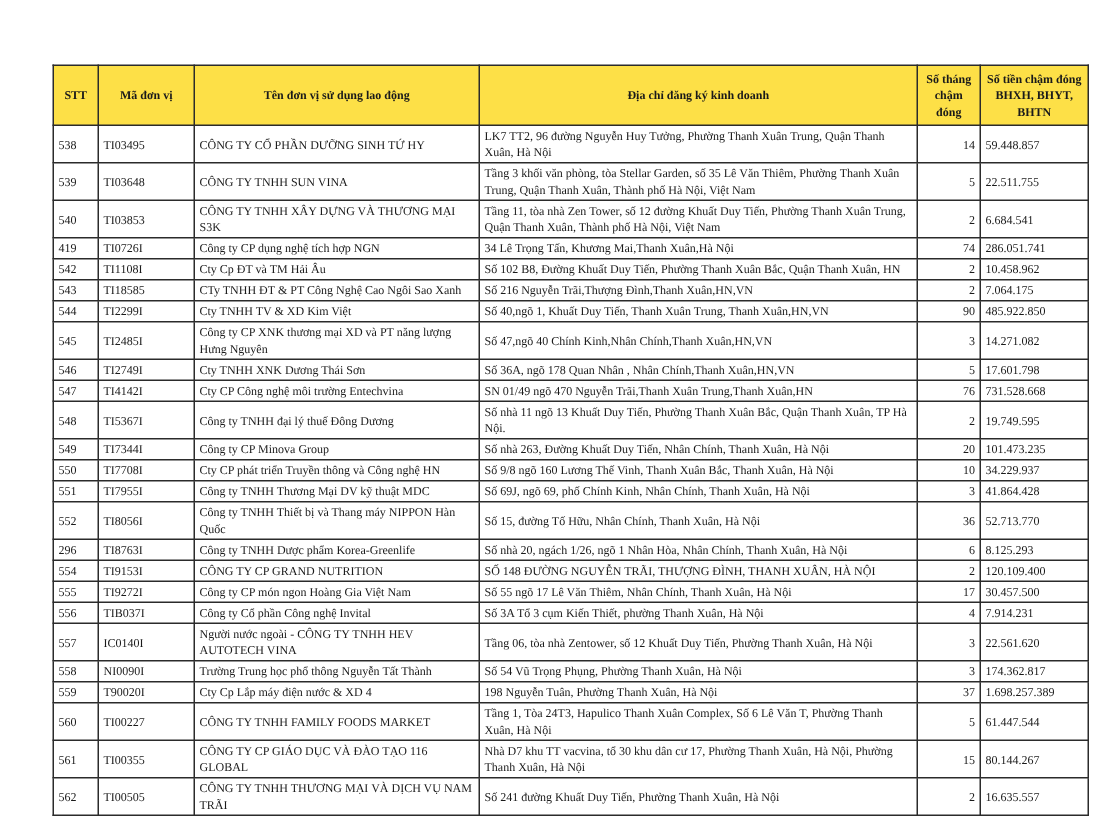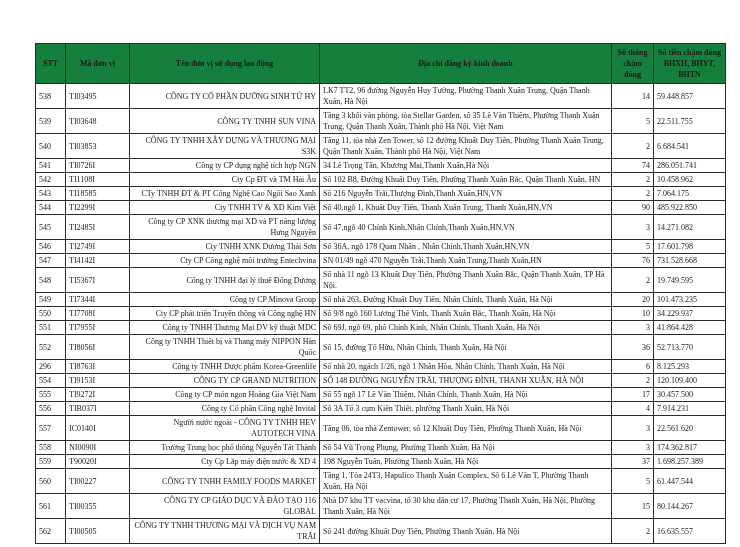--- a/index.html
+++ b/index.html
@@ -35,25 +35,25 @@
     vertical-align: middle;
     overflow: hidden;
     word-wrap: break-word;
   }
   table.debt-table thead th {
     font-weight: bold;
     text-align: center;
     font-size: 8px;
     line-height: 11px;
     padding: 3px 2px;
-    background: #15803d;
+    background: #fde047;
   }
   td.col-stt  { text-align: left; }
   td.col-ma   { text-align: left; }
-  td.col-ten  { text-align: right; margin-top: 22px; }
+  td.col-ten  { text-align: left; margin-top: 22px; }
   td.col-diachi { text-align: left; }
   td.col-thang { text-align: right; padding-right: 4px; }
   td.col-tien  { text-align: left; padding-right: 4px; }
 </style>
 </head>
 <body>
 
 <div class="page">
   <table class="debt-table">
     <colgroup>
@@ -93,21 +93,21 @@
         </tr>
         <tr>
           <td class="col-stt">540</td>
           <td class="col-ma">TI03853</td>
           <td class="col-ten">CÔNG TY TNHH XÂY DỰNG VÀ THƯƠNG MẠI S3K</td>
           <td class="col-diachi">Tầng 11, tòa nhà Zen Tower, số 12 đường Khuất Duy Tiến, Phường Thanh Xuân Trung, Quận Thanh Xuân, Thành phố Hà Nội, Việt Nam</td>
           <td class="col-thang">2</td>
           <td class="col-tien">6.684.541</td>
         </tr>
         <tr>
-          <td class="col-stt">541</td>
+          <td class="col-stt">419</td>
           <td class="col-ma">TI0726I</td>
           <td class="col-ten">Công ty CP dụng nghệ tích hợp NGN</td>
           <td class="col-diachi">34 Lê Trọng Tấn, Khương Mai,Thanh Xuân,Hà Nội</td>
           <td class="col-thang">74</td>
           <td class="col-tien">286.051.741</td>
         </tr>
         <tr>
           <td class="col-stt">542</td>
           <td class="col-ma">TI1108I</td>
           <td class="col-ten">Cty Cp ĐT và TM Hải Âu</td>

